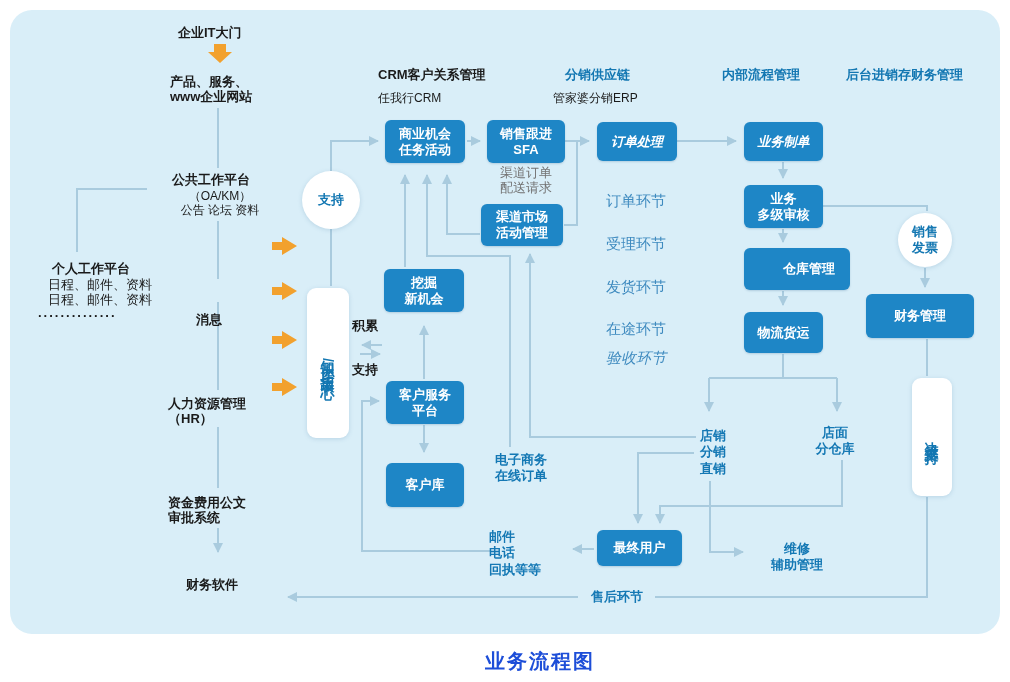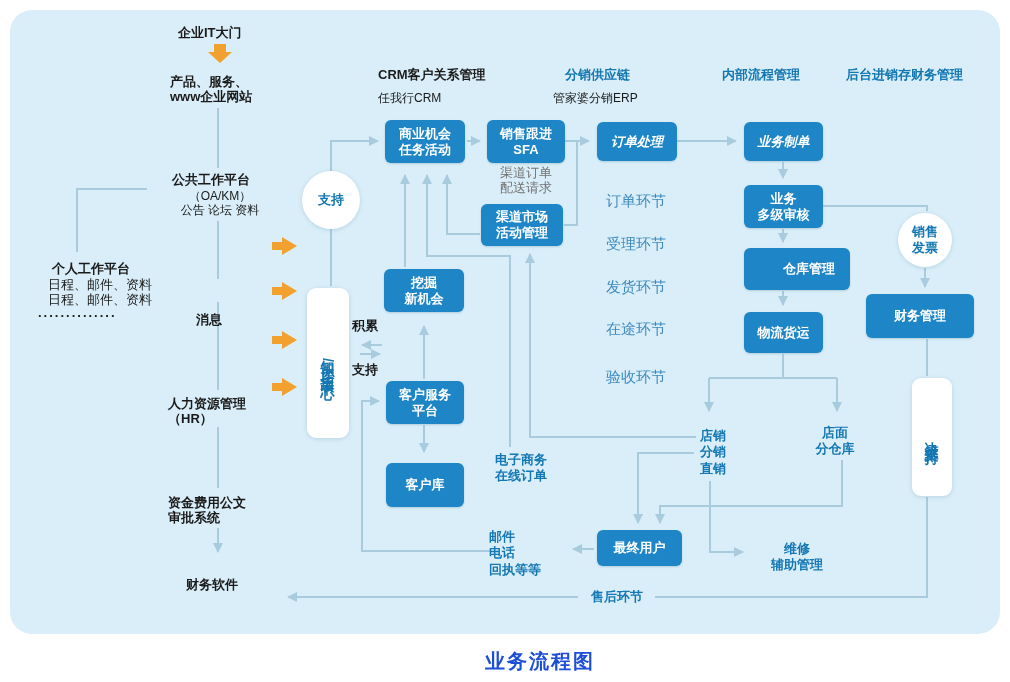--- a/index.html
+++ b/index.html
@@ -157,21 +157,21 @@
 多级审核</div>
   <div class="bb" style="left:744px;top:248px;width:82px;height:42px;padding-left:24px;">仓库管理</div>
   <div class="bb" style="left:744px;top:312px;width:79px;height:41px;">物流货运</div>
   <div class="bb" style="left:866px;top:294px;width:108px;height:44px;">财务管理</div>
   <div class="bb" style="left:597px;top:530px;width:85px;height:36px;">最终用户</div>
 
   <div class="abs step" style="left:606px;top:192px;">订单环节</div>
   <div class="abs step" style="left:606px;top:235px;">受理环节</div>
   <div class="abs step" style="left:606px;top:278px;">发货环节</div>
   <div class="abs step" style="left:606px;top:320px;">在途环节</div>
-  <div class="abs step" style="left:606px;top:368px;">验收环节</div>
+  <div class="abs step" style="left:606px;top:349px;font-style:italic;">验收环节</div>
 
   <div class="abs teal" style="left:487px;top:452px;width:68px;">电子商务
 在线订单</div>
   <div class="abs teal" style="left:489px;top:529px;width:72px;text-align:left;">邮件
 电话
 回执等等</div>
   <div class="abs teal" style="left:694px;top:428px;width:38px;">店销
 分销
 直销</div>
   <div class="abs teal" style="left:805px;top:425px;width:60px;">店面

